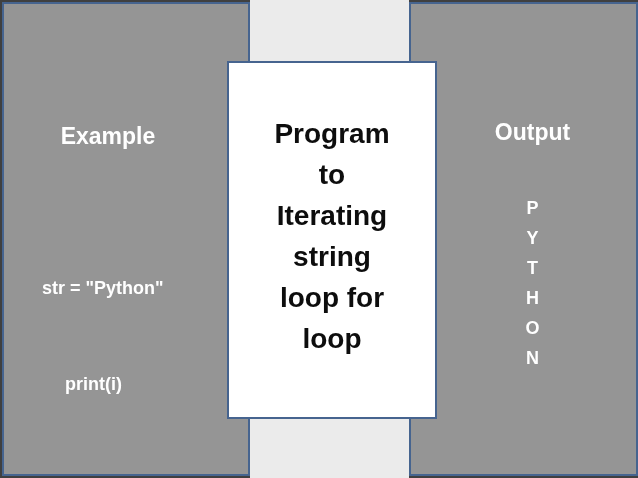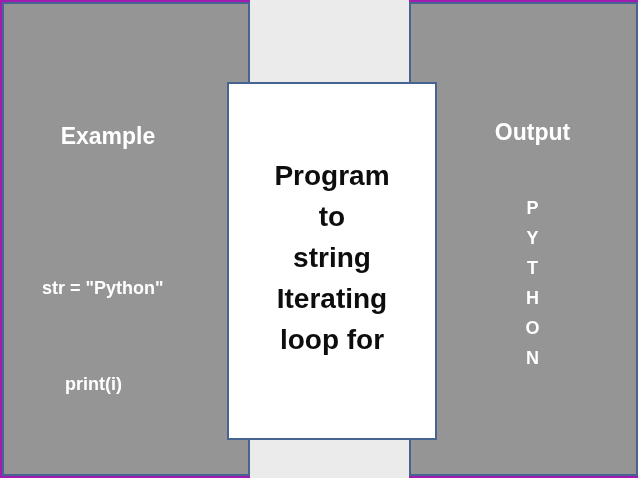--- a/index.html
+++ b/index.html
@@ -4,21 +4,21 @@
 <style>
   html, body {
     margin: 0;
     padding: 0;
     background: #ffffff;
   }
   .slide {
     position: relative;
     width: 638px;
     height: 478px;
-    background: #a21caf;
+    background: #404040;
     overflow: hidden;
     font-family: "Liberation Sans", sans-serif;
     font-weight: bold;
     text-decoration: underline;
   }
   .strip {
     position: absolute;
     left: 250px;
     top: 0;
     width: 159px;
@@ -86,21 +86,20 @@
     box-sizing: border-box;
     display: flex;
     flex-direction: column;
     justify-content: center;
     align-items: center;
     text-align: center;
     color: #0d0d0d;
     font-size: 28px;
     line-height: 41px;
     padding-bottom: 8px;
-    margin-top: 21px;
   }
 </style>
 </head>
 <body>
 
 <div class="slide">
 
   <div class="strip"></div>
 
   <div class="panel panel-left"></div>
@@ -120,18 +119,19 @@
     <div>Y</div>
     <div>T</div>
     <div>H</div>
     <div>O</div>
     <div>N</div>
   </div>
 
   <div class="card">
     <div>Program</div>
     <div>to</div>
+    <div>Iterating</div>
     <div>string</div>
-    <div>Iterating</div>
     <div>loop for</div>
+    <div>loop</div>
   </div>
 
 </div>
 
 </body></html>

